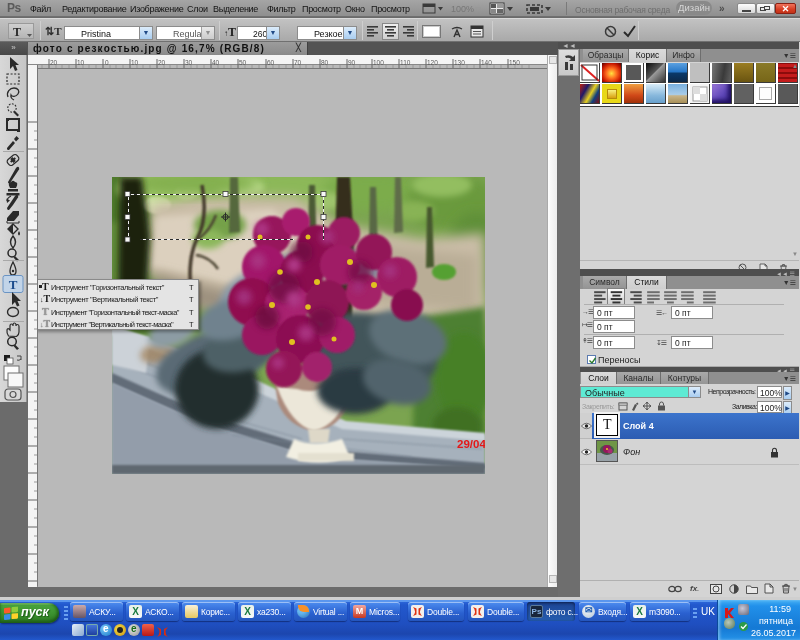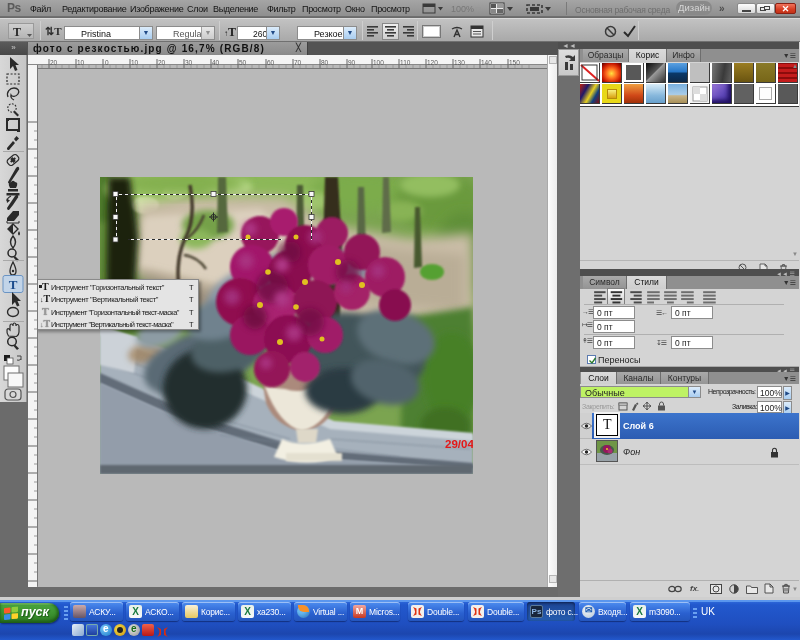--- a/index.html
+++ b/index.html
@@ -178,21 +178,21 @@
       </svg>
     <div class="optsep" style="left:638px"></div>
   </div>
   <div id="tabbar">
     <div id="doctab">
         <span style="position:absolute;left:5px;top:1px;white-space:nowrap">фото с резкостью.jpg @ 16,7% (RGB/8)</span>
       <span style="position:absolute;right:5px;top:1px;color:#333;font-size:8px">╳</span>
       </div>
   </div>
   <div id="docwin"></div>
-  <div id="photo" class="abs" style="left:100px;top:177px;width:373px;height:357px;overflow:hidden">
+  <div id="photo" class="abs" style="left:112px;top:177px;width:373px;height:357px;overflow:hidden">
     <svg width="373" height="297" viewBox="0 0 373 297">
       <defs>
         <filter id="b6" x="-30%" y="-30%" width="160%" height="160%">
             <feGaussianBlur stdDeviation="6"></feGaussianBlur>
           </filter>
         <filter id="b3" x="-30%" y="-30%" width="160%" height="160%">
             <feGaussianBlur stdDeviation="3"></feGaussianBlur>
           </filter>
         <filter id="b1" x="-30%" y="-30%" width="160%" height="160%">
             <feGaussianBlur stdDeviation="1.2"></feGaussianBlur>
@@ -803,21 +803,21 @@
         <div class="abs" style="right:4px;top:0;color:#bbb;font-size:6px">◄◄ ☰</div>
       </div>
     <div class="ptabrow" style="top:330px">
       <div class="ptab active" style="left:1px;width:36px">Слои</div>
       <div class="ptab" style="left:37px;width:44px">Каналы</div>
       <div class="ptab" style="left:81px;width:48px">Контуры</div>
       <div class="abs" style="right:3px;top:3px;color:#333;font-size:7px">▼☰</div>
     </div>
     <div class="abs" style="left:0;top:342px;width:219px;height:212px;background:#d4d4d4;font-size:8.5px;color:#222">
 
-      <div class="abs" style="left:0;top:2px;width:121px;height:12px;background:#bef264;border:1px solid #8c8c8c">
+      <div class="abs" style="left:0;top:2px;width:121px;height:12px;background:#5eead4;border:1px solid #8c8c8c">
         <span class="abs" style="left:4px;top:1px;font-size:9px">Обычные</span>
         <span class="abs" style="right:0;top:0;width:12px;height:10px;background:linear-gradient(#dcecfb,#a9cdf0);border-left:1px solid #8c8c8c;color:#204a87;font-size:6px;text-align:center;line-height:10px">▼</span>
         </div>
       <div class="abs" style="left:128px;top:4px;font-size:7px;letter-spacing:-0.5px;color:#1a1a1a">Непрозрачность:</div>
       <div class="abs" style="left:177px;top:2px;width:25px;height:12px;background:#fff;border:1px solid #8c8c8c">
           <span class="abs" style="left:2px;top:1px;font-size:8.5px">100%</span>
         </div>
       <div class="abs" style="left:203px;top:2px;width:9px;height:14px;background:linear-gradient(#dcecfb,#a9cdf0);border:1px solid #8c8c8c;color:#204a87;font-size:6px;text-align:center;line-height:13px">▶</div>
 
       <div class="abs" style="left:2px;top:19px;color:#9a9a9a;font-size:7px;letter-spacing:-0.3px">Закрепить:</div>
@@ -837,21 +837,21 @@
 
       <div class="abs" style="left:0;top:29px;width:219px;height:26px;background:#d0d0d0;border-bottom:1px solid #b8b8b8">
         <div class="abs" style="left:12px;top:0;width:207px;height:26px;background:linear-gradient(#3c74cc,#2c5cb2)"></div>
         <svg class="abs" style="left:1px;top:9px" width="11" height="8" viewBox="0 0 13 9">
             <path d="M0.5 4.5 q6-6.5 12 0 q-6 6.5-12 0z" fill="#e8e8e8" stroke="#222" stroke-width="0.7"></path>
             <circle cx="6.5" cy="4.5" r="2" fill="#222"></circle>
           </svg>
         <div class="abs" style="left:16px;top:1px;width:22px;height:22px;background:#fff;border:1px solid #000;box-shadow:0 0 0 2px #f2f2f2">
           <div class="abs" style="left:6px;top:2px;font-family:'Liberation Serif',serif;font-size:14px;color:#111">T</div>
         </div>
-        <div class="abs" style="left:43px;top:8px;color:#fff;font-size:9px;font-weight:bold">Слой 6</div>
+        <div class="abs" style="left:43px;top:8px;color:#fff;font-size:9px;font-weight:bold">Слой 4</div>
       </div>
 
       <div class="abs" style="left:0;top:55px;width:219px;height:26px;background:#d4d4d4;border-bottom:1px solid #bdbdbd">
         <svg class="abs" style="left:1px;top:9px" width="11" height="8" viewBox="0 0 13 9">
             <path d="M0.5 4.5 q6-6.5 12 0 q-6 6.5-12 0z" fill="#fdfdfd" stroke="#222" stroke-width="0.7"></path>
             <circle cx="6.5" cy="4.5" r="2" fill="#222"></circle>
           </svg>
         <div class="abs" style="left:16px;top:1px;width:22px;height:22px;border:1px solid #555">
           <svg width="20" height="20" viewBox="0 0 20 20">
               <rect width="20" height="20" fill="#6f9646"></rect>
@@ -986,14 +986,28 @@
         <div class="lbl">Входя...</div>
       </div>
     <div class="tbtn" style="left:630px;width:60px">
         <div class="ticon" style="background:linear-gradient(#e8f0e8,#f8f8f8);color:#1a7a40;font-size:10px;font-weight:bold;text-align:center;line-height:13px">X</div>
         <div class="lbl">m3090...</div>
       </div>
 
     <div class="abs" style="left:693px;top:8px;width:4px;height:12px;background:repeating-linear-gradient(#6aa0f0 0 2px,transparent 2px 4px)"></div>
     <div class="abs" style="left:701px;top:6px;color:#fff;font-size:10px">UK</div>
 
+    <div class="abs" style="left:717px;top:0;width:83px;height:40px;background:linear-gradient(#45b0f5 0%,#2190ea 15%,#1579d4 70%,#2492e8 100%);border-left:1px solid #0a4a9a;box-shadow:inset 2px 0 3px rgba(255,255,255,.35)">
+      <div class="abs" style="left:6px;top:4px;width:11px;height:11px"><svg width="11" height="11" viewBox="0 0 11 11">
+            <path d="M1 1 l3 0 0 3 3-3 3 0 -4 5 4 5 -3 0 -3-4 0 4 -3 0 z" fill="#d81818"></path>
+          </svg></div>
+      <div class="abs" style="left:20px;top:4px;width:11px;height:11px;background:radial-gradient(circle at 40% 40%,#c8c8d8,#686878);border-radius:2px"></div>
+      <div class="abs" style="left:6px;top:18px;width:11px;height:11px;background:radial-gradient(circle at 40% 40%,#b8c8b8,#587858);border-radius:5px"></div>
+      <div class="abs" style="left:20px;top:18px;width:11px;height:11px"><svg width="11" height="11" viewBox="0 0 11 11">
+            <circle cx="5.5" cy="5.5" r="4.5" fill="#2a9a48"></circle>
+            <path d="M3 5.5 l2 2 3.5-4" stroke="#fff" stroke-width="1.2" fill="none"></path>
+          </svg></div>
+      <div class="abs" style="right:9px;top:4px;color:#fff;font-size:9px">11:59</div>
+      <div class="abs" style="right:7px;top:16px;color:#fff;font-size:9px">пятница</div>
+      <div class="abs" style="right:4px;top:28px;color:#fff;font-size:9px">26.05.2017</div>
+    </div>
   </div>
 </div>
 
 </body></html>

